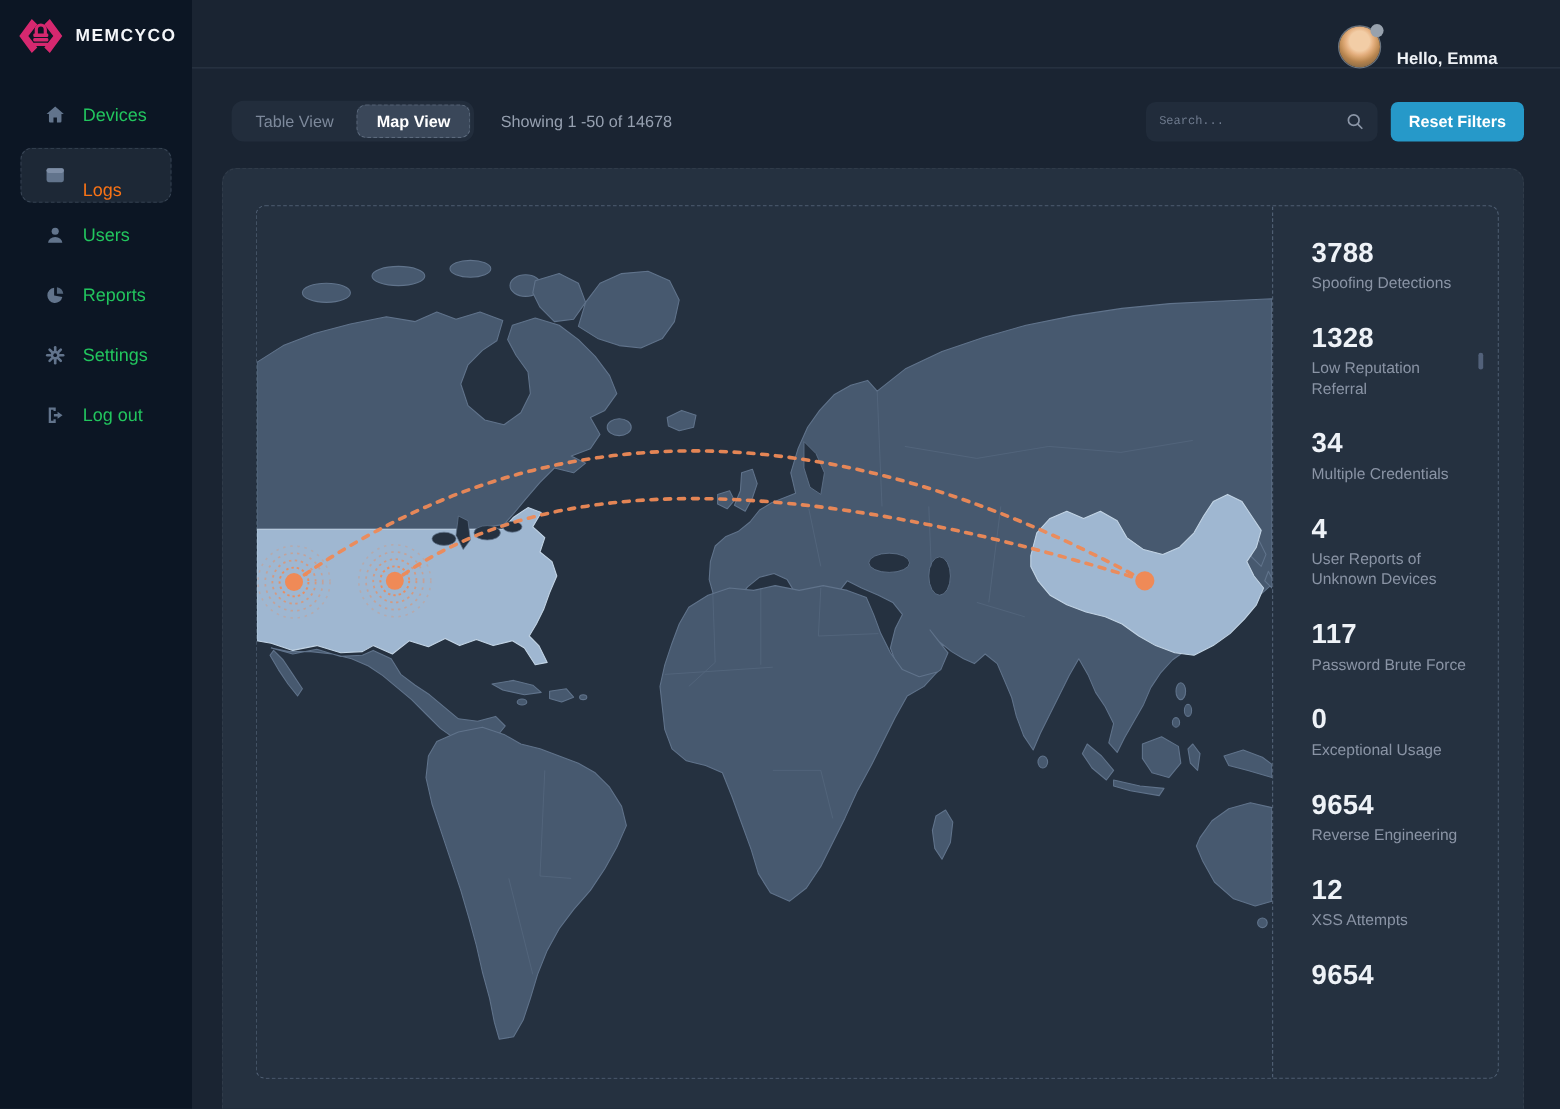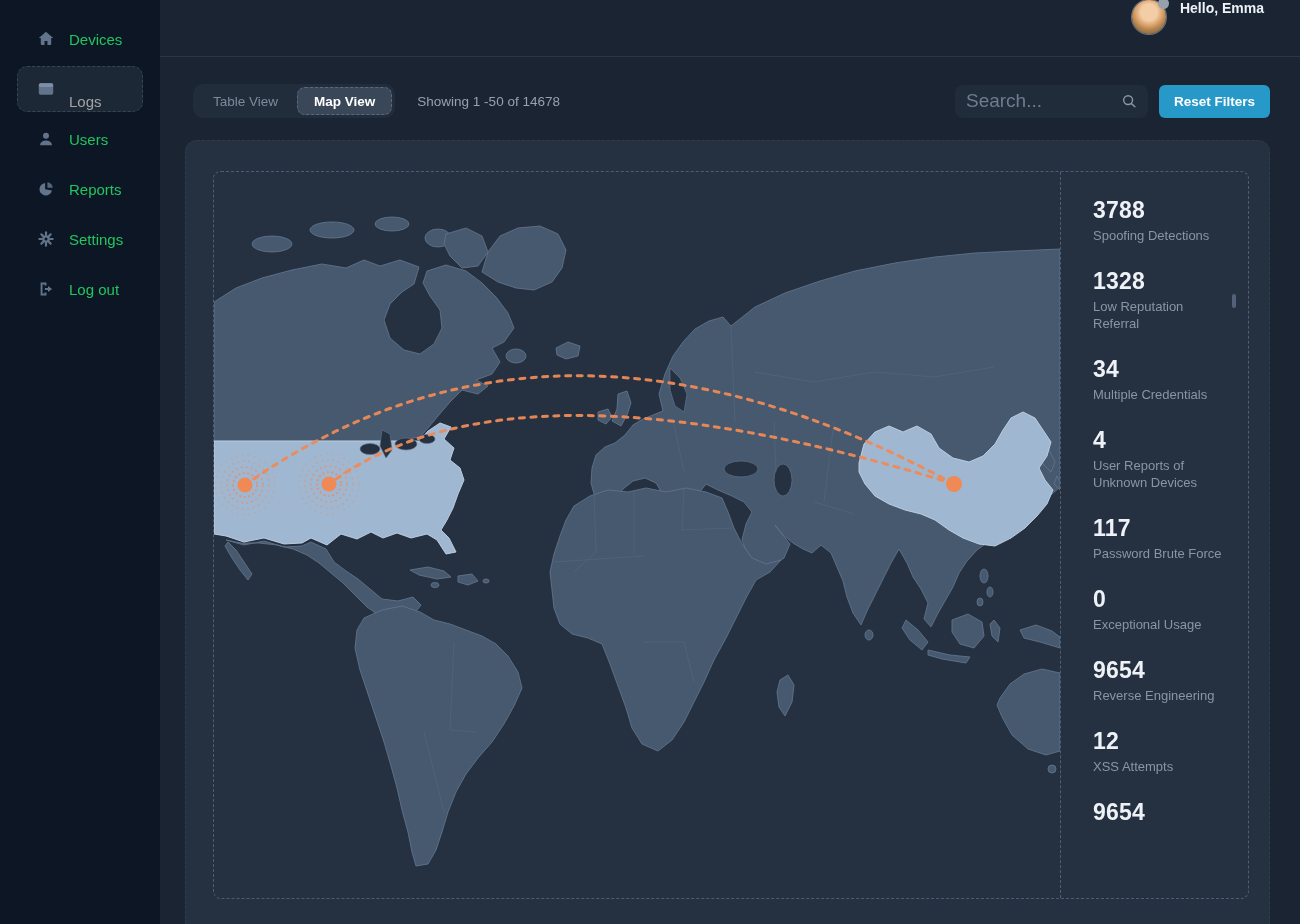--- a/index.html
+++ b/index.html
@@ -20,28 +20,28 @@
   .nav { margin-top:16px; display:flex; flex-direction:column; }
   .nav-item {
     display:flex; align-items:center; gap:14px;
     height:46px; margin:0 17px 4px 17px; padding-left:19px;
     border-radius:10px; cursor:pointer; border:1px dashed transparent;
   }
   .nav-item.active { background:#1d2836; border-color:rgba(150,168,192,.22); }
   .nav-item .icon { width:18px; height:18px; flex:0 0 18px; display:flex; }
   .nav-item .icon svg { width:18px; height:18px; }
   .nav-label { font-size:15px; color:#22c55e; }
-  .nav-item.active .nav-label { color:#a3a3a3;margin-top:25px; }
+  .nav-item.active .nav-label { color:#f97316;margin-top:25px; }
   
   .main { flex:1; display:flex; flex-direction:column; height:100%; }
   .topbar {
     height:57px; flex:0 0 57px; background:#1a2432;
     border-bottom:1px solid rgba(148,163,184,.14);
-    display:flex; align-items:flex-start; justify-content:flex-end;
-    padding-right:36px; gap:14px;
+    display:flex; align-items:flex-end; justify-content:flex-end;
+    padding-right:52px; gap:14px;
   }
   .avatar {
     width:34px; height:34px; border-radius:50%; position:relative; cursor:pointer;
     background:radial-gradient(circle at 50% 36%, #f2cda6 0 30%, #e5b080 42%, #d09c66 52%, #b5834e 63%, #8e6d46 80%, #746040 100%);
     box-shadow:0 0 0 1px rgba(205,214,224,.45);
   }
   .avatar::after {
     content:""; position:absolute; top:-2px; right:-3px; width:11px; height:11px;
     border-radius:50%; background:#97a1ad;
   }
@@ -63,21 +63,21 @@
     border-color:rgba(170,186,206,.3);
   }
   .showing { margin-left:22px; font-size:13.5px; color:#96a0b0; }
   .toolbar-spacer { flex:1; }
   .search-box {
     width:193px; height:33px; background:#212c3b; border-radius:8px;
     display:flex; align-items:center; padding:0 11px; gap:8px;
   }
   .search-box input {
     flex:1; background:transparent; border:none; outline:none;
-    color:#fde047; font-size:19px; font-family:Liberation Sans, sans-serif;
+    color:#fde047; font-size:10px; font-family:Liberation Mono, monospace;
     min-width:0;
   }
   .search-box input::placeholder { color:#6f7b8e; }
   .reset-btn {
     margin-left:11px; height:33px; padding:0 15px; border:none; border-radius:6px;
     background:#2699c9; color:#ffffff; font-size:13.5px; font-weight:700;
     cursor:pointer; font-family:"Liberation Sans", sans-serif;
   }
   
   .card {
@@ -101,20 +101,31 @@
   .stat-label { margin-top:6px; font-size:13px; color:#8a94a5; line-height:1.3; max-width:140px; }
   .stats-scrollbar {
     position:absolute; right:12px; top:122px; width:4px; height:14px;
     border-radius:2px; background:#52617a; cursor:pointer;
   }
 </style>
 </head>
 <body>
 
 <aside class="sidebar">
+  <div class="logo-row">
+    <svg class="logo-mark" viewBox="0 0 48 48">
+      <path fill="#d6286f" d="M15 7 L2.5 24 L15 41 L20.5 35.5 L11.5 24 L20.5 12.5 Z"></path>
+      <path fill="#d6286f" d="M33 7 L45.5 24 L33 41 L27.5 35.5 L36.5 24 L27.5 12.5 Z"></path>
+      <path fill="none" stroke="#d6286f" stroke-width="3.2" d="M19.5 22 v-4.5 a4.5 4.5 0 0 1 9 0 V22"></path>
+      <rect x="16.5" y="21.5" width="15" height="3.4" rx="1.2" fill="#d6286f"></rect>
+      <rect x="16.5" y="26.1" width="15" height="3.4" rx="1.2" fill="#d6286f"></rect>
+      <rect x="16.5" y="30.7" width="15" height="3.4" rx="1.2" fill="#d6286f"></rect>
+    </svg>
+    <span class="brand-name">MEMCYCO</span>
+  </div>
   <nav class="nav">
       <div class="nav-item">
         <span class="icon">
           <svg viewBox="0 0 20 20" fill="#62748c">
             <path d="M10 2 L2 9 h2.2 v6.5 a1.2 1.2 0 0 0 1.2 1.2 h3 v-4.6 h3.2 v4.6 h3 a1.2 1.2 0 0 0 1.2-1.2 V9 H18 Z"></path>
           </svg>
         </span>
         <span class="nav-label">Devices</span>
       </div>
       <div class="nav-item active">

